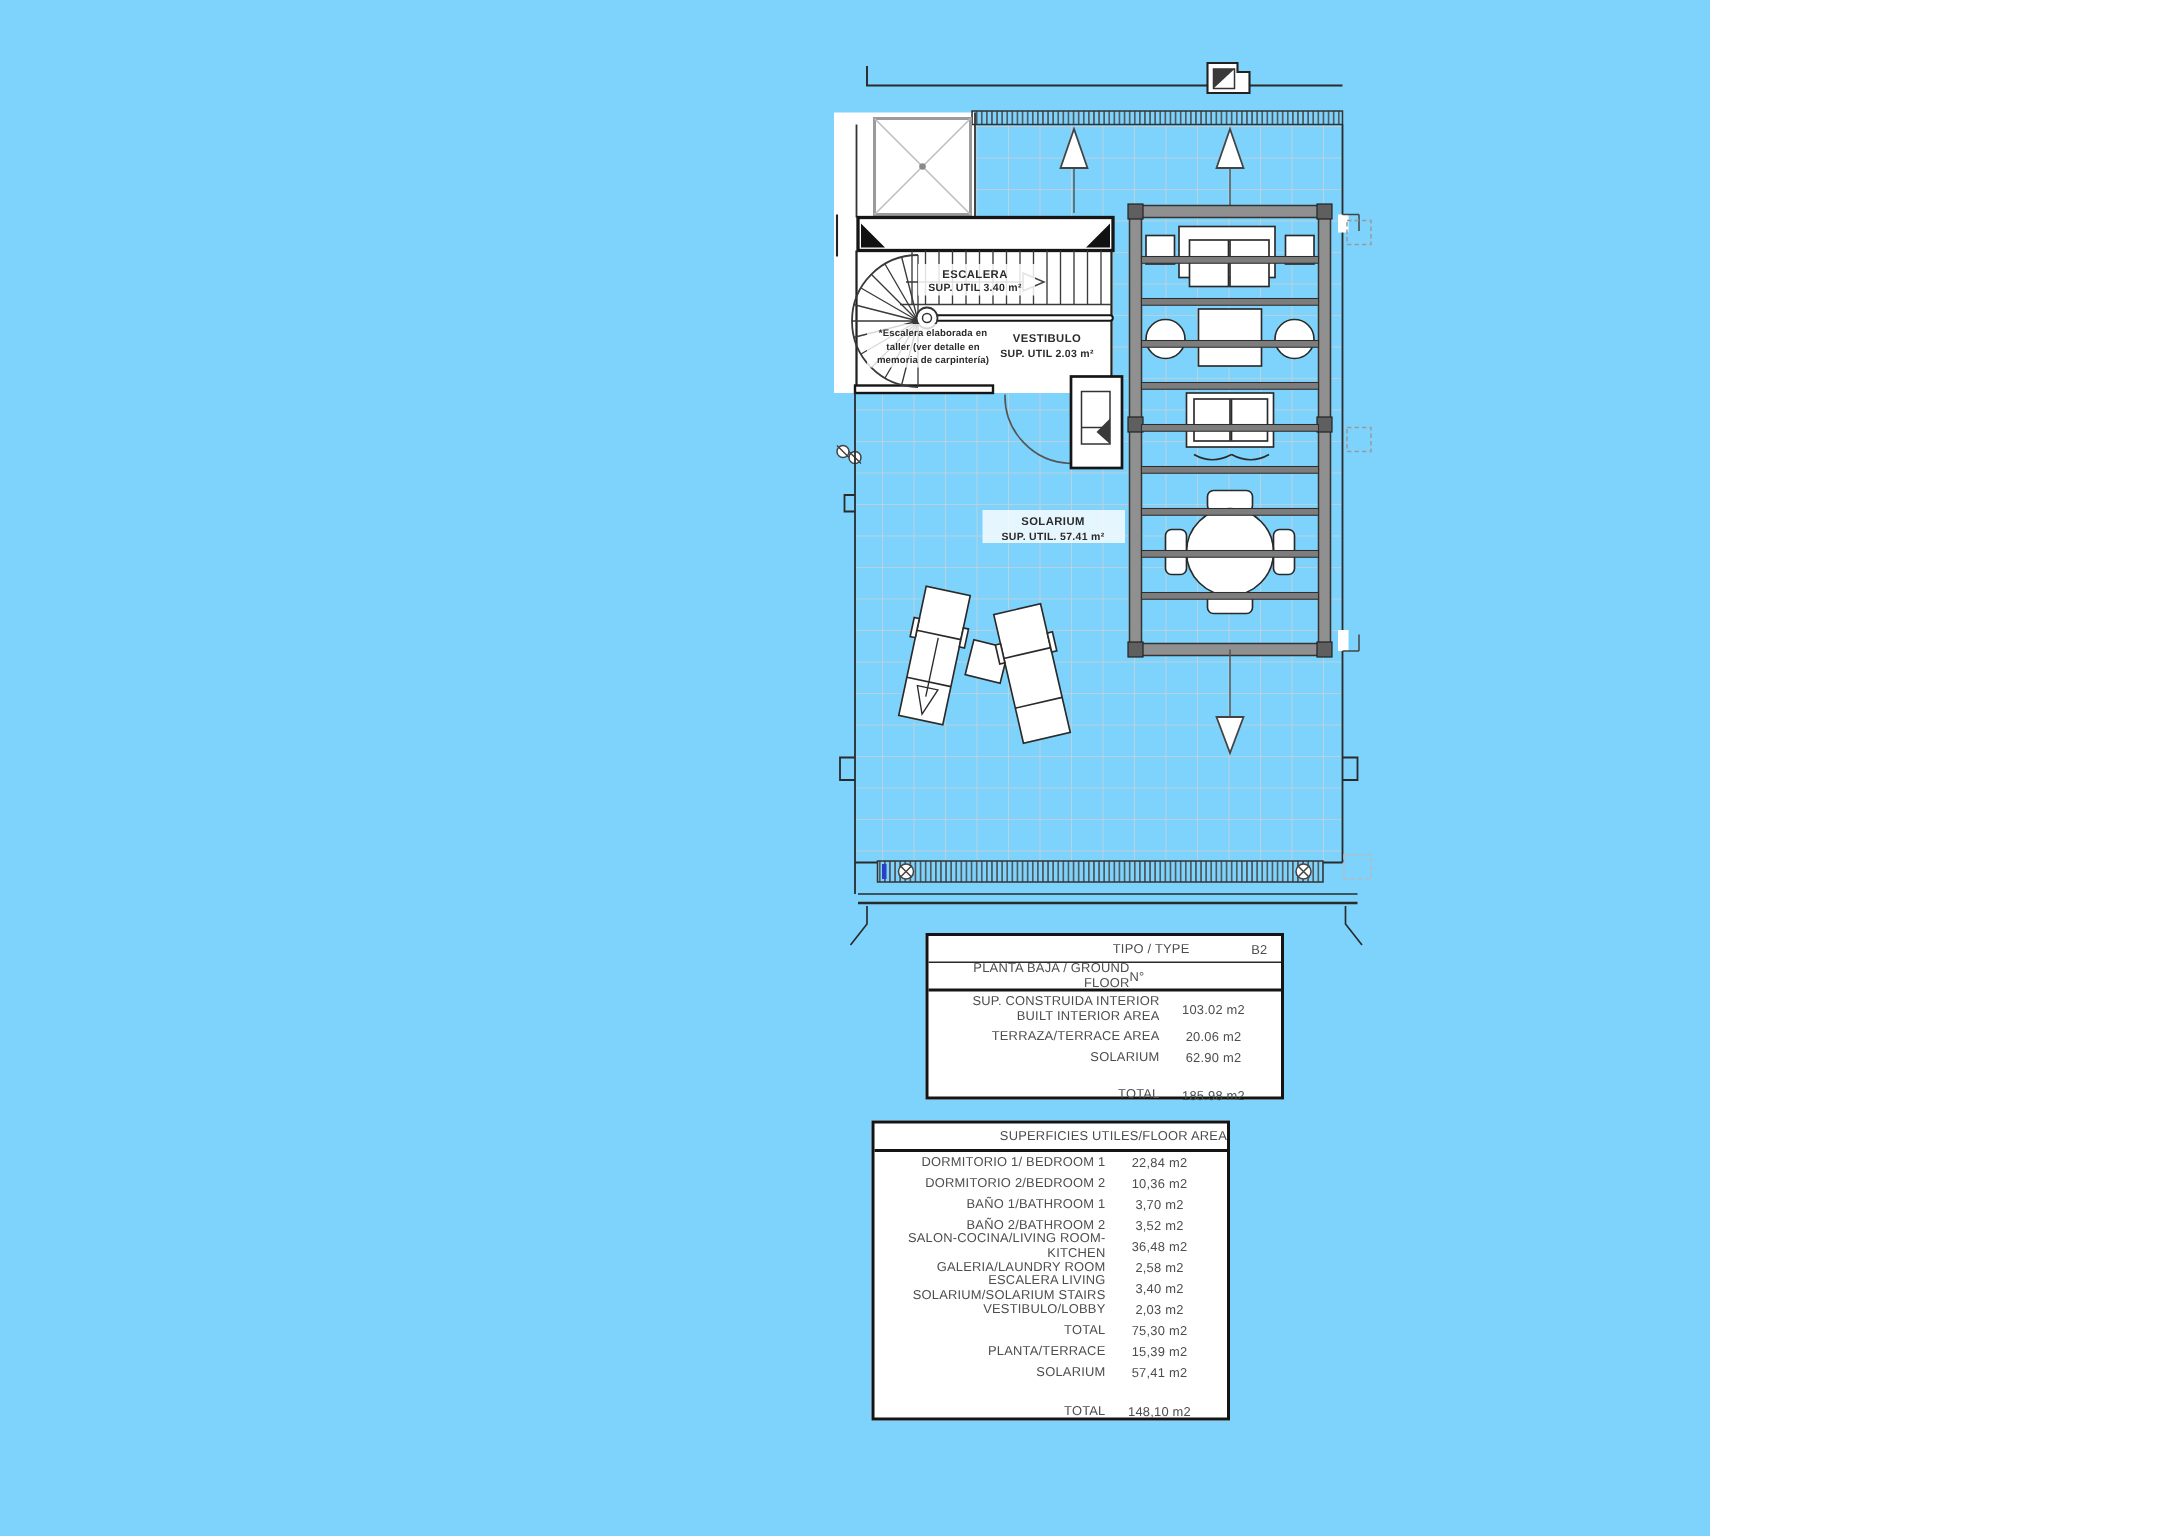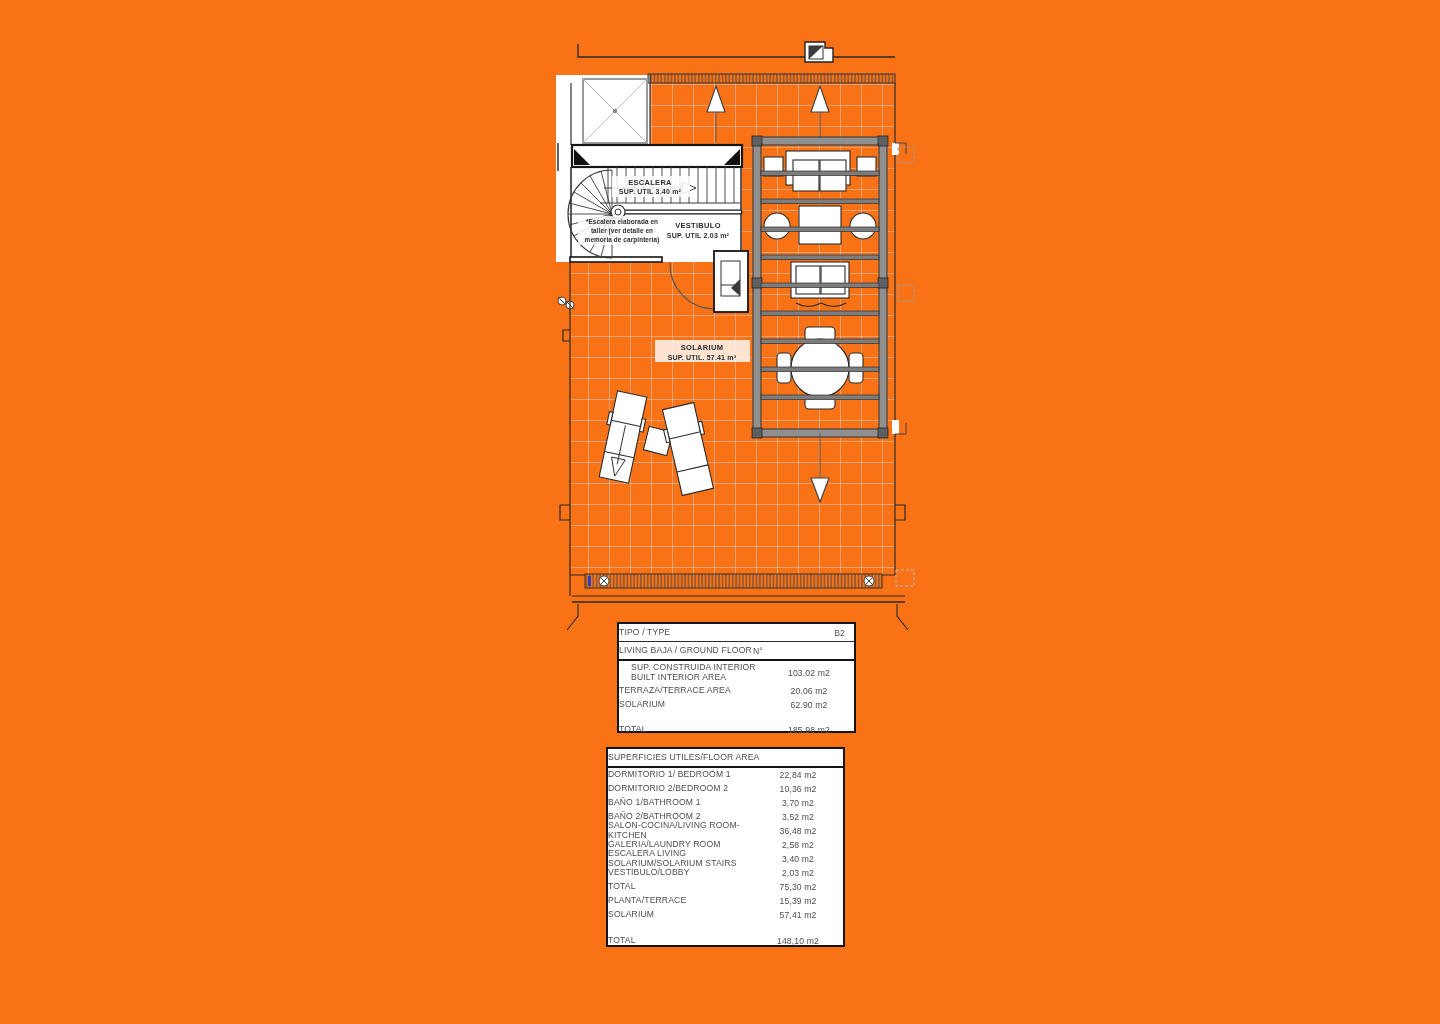--- a/index.html
+++ b/index.html
@@ -1,29 +1,29 @@
 <!DOCTYPE html>
 <html><head>
 <meta charset="utf-8">
 <style>
   html,body{margin:0;padding:0;background:#ffffff;}
-  .page{position:relative;width:1440px;height:1024px;background:#f97316;overflow:hidden;
+  .page{position:relative;width:1140px;height:1024px;background:#7dd3fc;overflow:hidden;
         font-family:"Liberation Sans", sans-serif;}
   svg{position:absolute;left:0;top:0;}
   svg text{font-family:"Liberation Sans", sans-serif;font-weight:bold;fill:#2b2b2b;}
   .plan-title{font-size:7.5px;letter-spacing:.3px;}
   .plan-sub{font-size:7px;letter-spacing:.2px;}
   .plan-note{font-size:6.4px;letter-spacing:.1px;}
 
   .tbl{position:absolute;background:#fff;border:2px solid #141414;color:#4d4d4d;
        font-size:8.6px;letter-spacing:.15px;}
   .t1{left:617px;top:622px;width:235px;height:107px;}
-  .t2{left:606px;top:747px;width:235px;height:196px;}
+  .t2{left:581px;top:747px;width:235px;height:196px;}
   .trow{display:flex;align-items:center;}
-  .trow .lbl{flex:1;text-align:left;line-height:1.15;}
+  .trow .lbl{flex:1;text-align:right;line-height:1.15;}
   .trow .val{width:72px;text-align:center;padding-right:9px;}
   .hdr1{height:17px;border-bottom:1px solid #2a2a2a;}
   .hdr1 .val{width:52px;text-align:right;}
   .hdr2{height:17px;border-bottom:2px solid #141414;}
   .hdr2 .val{width:92px;text-align:left;}
   .t2 .hdr{height:17px;border-bottom:2px solid #141414;justify-content:center;}
   .r2line{height:23px;margin-left:12px;}
   .rstd{height:14px;}
   .rspacer1{height:10px;}
   .rspacer2{height:11px;}
@@ -251,21 +251,21 @@
     <path d="M578 604 v12 l-11 14 M897 604 v12 l11 14" stroke="#2a2a2a" stroke-width="1.1" fill="none"></path>
   </g>
 </svg>
 
 <div class="tbl t1">
   <div class="trow hdr1">
     <span class="lbl">TIPO / TYPE</span>
     <span class="val">B2</span>
   </div>
   <div class="trow hdr2">
-    <span class="lbl">LIVING BAJA / GROUND FLOOR</span>
+    <span class="lbl">PLANTA BAJA / GROUND FLOOR</span>
     <span class="val">N°</span>
   </div>
   <div class="trow r2line">
     <span class="lbl">
       <span>SUP. CONSTRUIDA INTERIOR</span><br>
       <span>BUILT INTERIOR AREA</span>
     </span>
     <span class="val">103.02 m2</span>
   </div>
   <div class="trow rstd">

